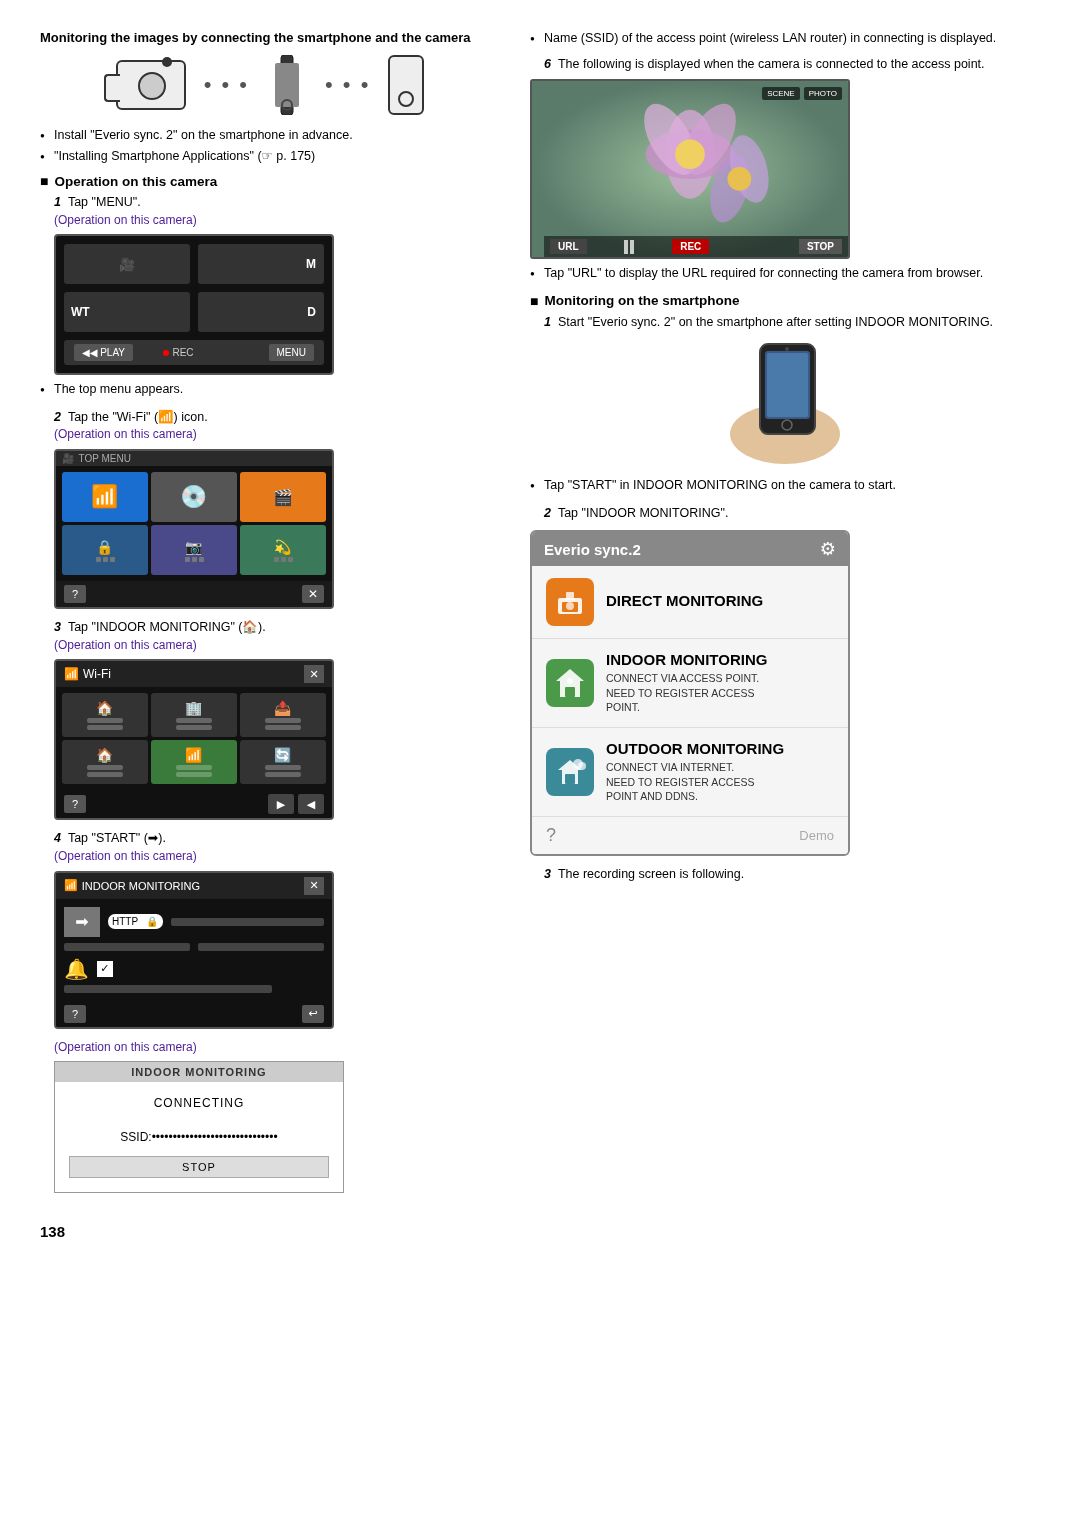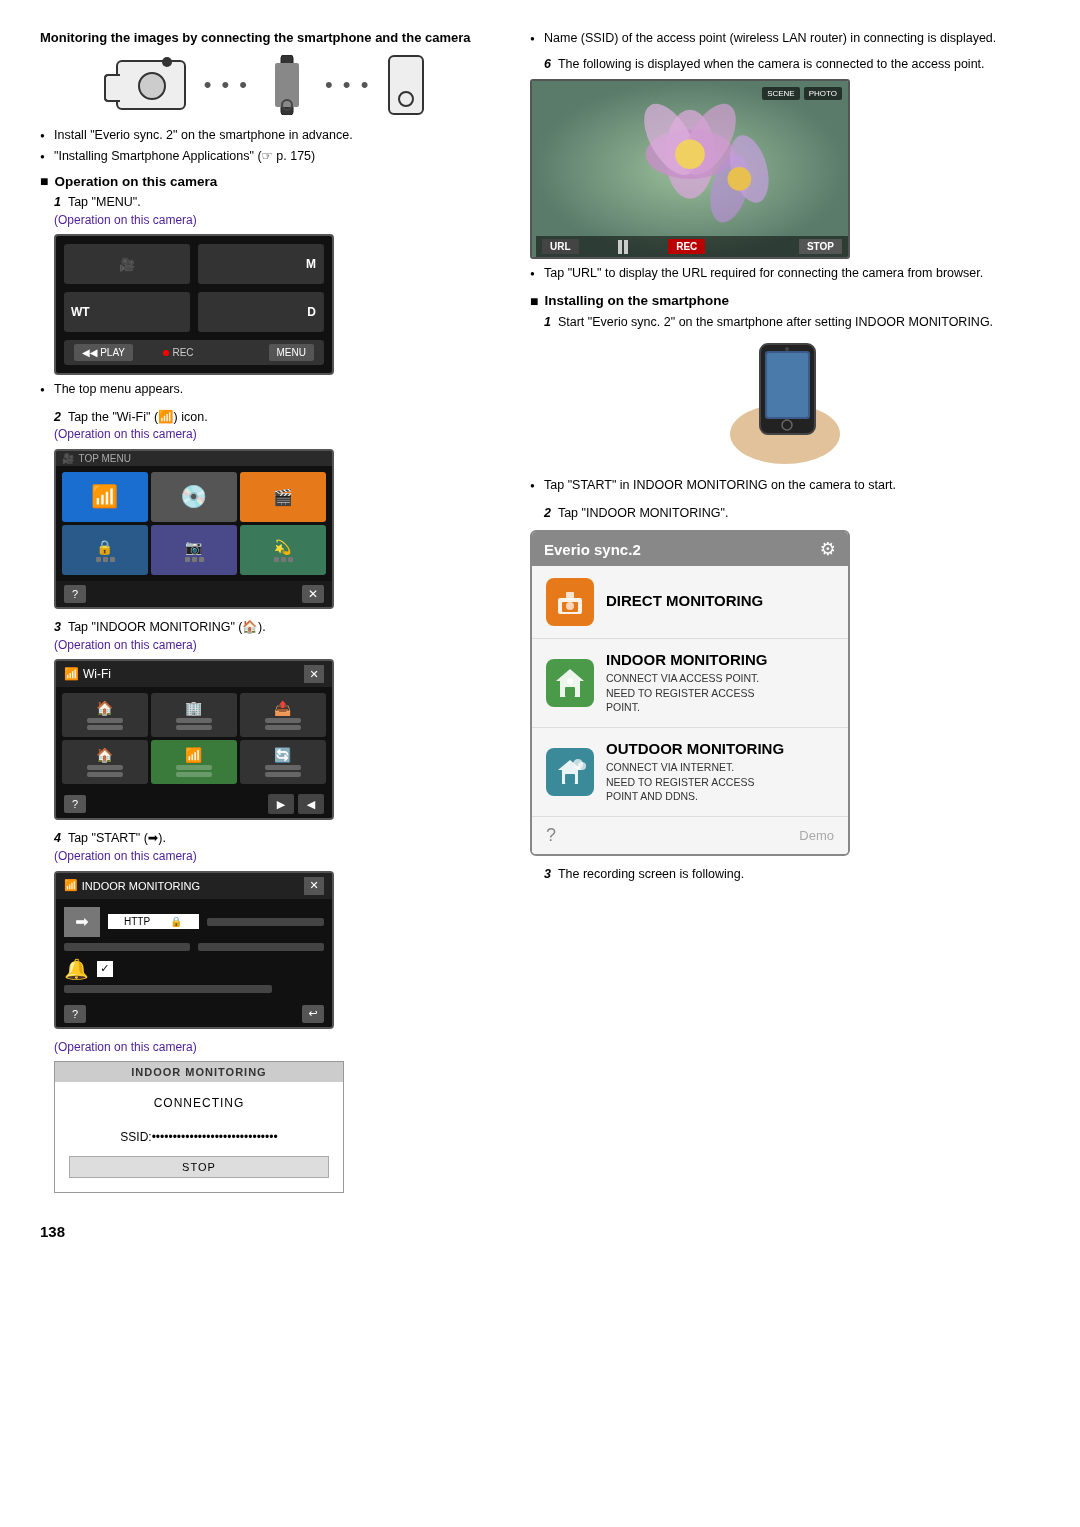--- a/index.html
+++ b/index.html
@@ -484,21 +484,21 @@
     .flower-badge {
       background: rgba(0,0,0,0.6);
       color: #fff;
       font-size: 9px;
       padding: 2px 5px;
       border-radius: 2px;
     }
     .flower-bottom {
       position: absolute;
       bottom: 0;
-      left: 4px;
+      left: 12px;
       right: 0;
       display: flex;
       justify-content: space-between;
       background: rgba(0,0,0,0.5);
       padding: 3px 6px;
     }
 
     .step-label {
       font-weight: bold;
       font-style: italic;
@@ -682,21 +682,21 @@
           <div class="indoor-header">
             <div style="display:flex; align-items:center; gap:4px;">
               <span>📶</span>
               <span>INDOOR MONITORING</span>
             </div>
             <div style="background:#555; color:#fff; width:20px; height:18px; display:flex; align-items:center; justify-content:center; font-size:11px;">✕</div>
           </div>
           <div class="indoor-content">
             <div style="display:flex; align-items:center; gap:8px; margin-bottom:6px;">
               <div style="background:#777; color:#fff; width:36px; height:30px; display:flex; align-items:center; justify-content:center; font-size:16px;">➡</div>
-              <div style="display:flex; align-items:center; gap:20px; background:#fff; color:#000; padding:2px 16px;">
+              <div style="display:flex; align-items:center; gap:8px; background:#fff; color:#000; padding:2px 4px;border-radius:7px;">
                 <span style="font-size:10px;">HTTP</span>
                 <span style="font-size:10px;">🔒</span>
               </div>
               <div style="background:#444; height:8px; flex:1; border-radius:2px;"></div>
             </div>
             <div style="display:flex; align-items:center; gap:8px; margin-bottom:6px;">
               <div style="background:#444; height:8px; flex:1; border-radius:2px;"></div>
               <div style="background:#444; height:8px; flex:1; border-radius:2px;"></div>
             </div>
             <div style="display:flex; align-items:center; gap:8px; margin-bottom:4px;">
@@ -774,21 +774,21 @@
             </div>
           </div>
         </div>
 
         <ul class="bullet-list">
           <li>Tap "URL" to display the URL required for connecting the camera from browser.</li>
         </ul>
       </div>
 
       <div class="black-square-header">
-        <span>Installing on the smartphone</span>
+        <span>Monitoring on the smartphone</span>
       </div>
 
       <div class="step-block">
         <p><span class="step-label">1</span>
         &nbsp;<span>Start "Everio sync. 2" on the smartphone after setting INDOOR MONITORING.</span></p>
 
         <div style="display:flex; justify-content:center; margin: 8px 0;">
           <svg width="160" height="130" viewBox="0 0 160 130">
 
             <ellipse cx="80" cy="95" rx="55" ry="30" fill="#d4a870" opacity="0.7"></ellipse>

